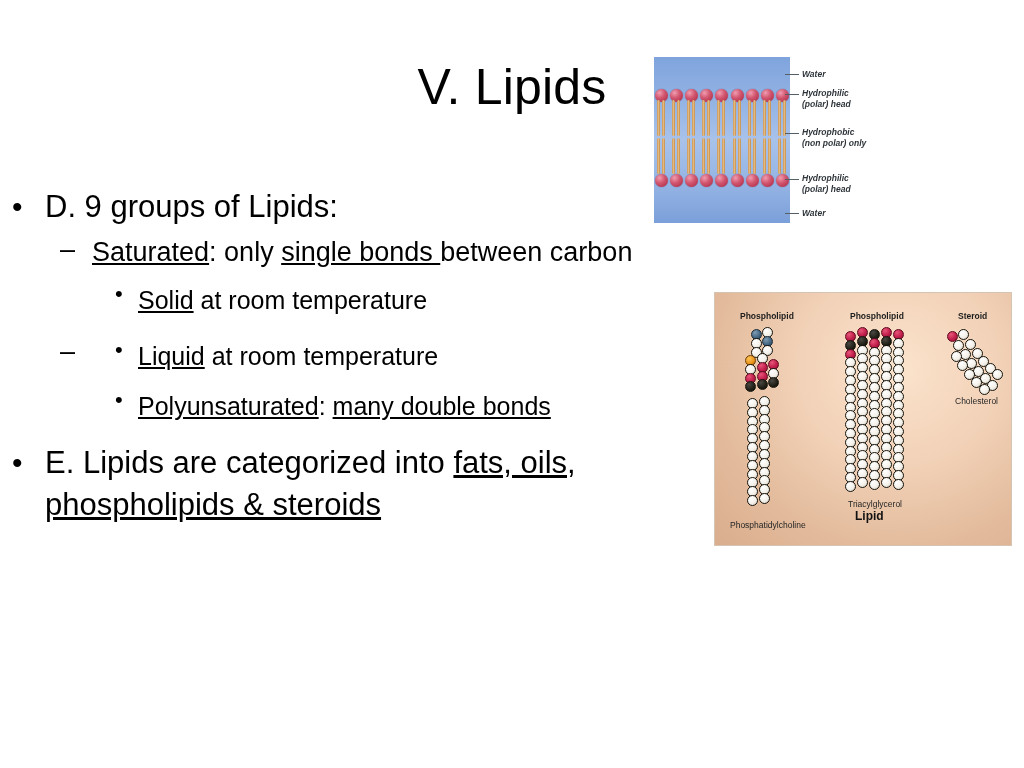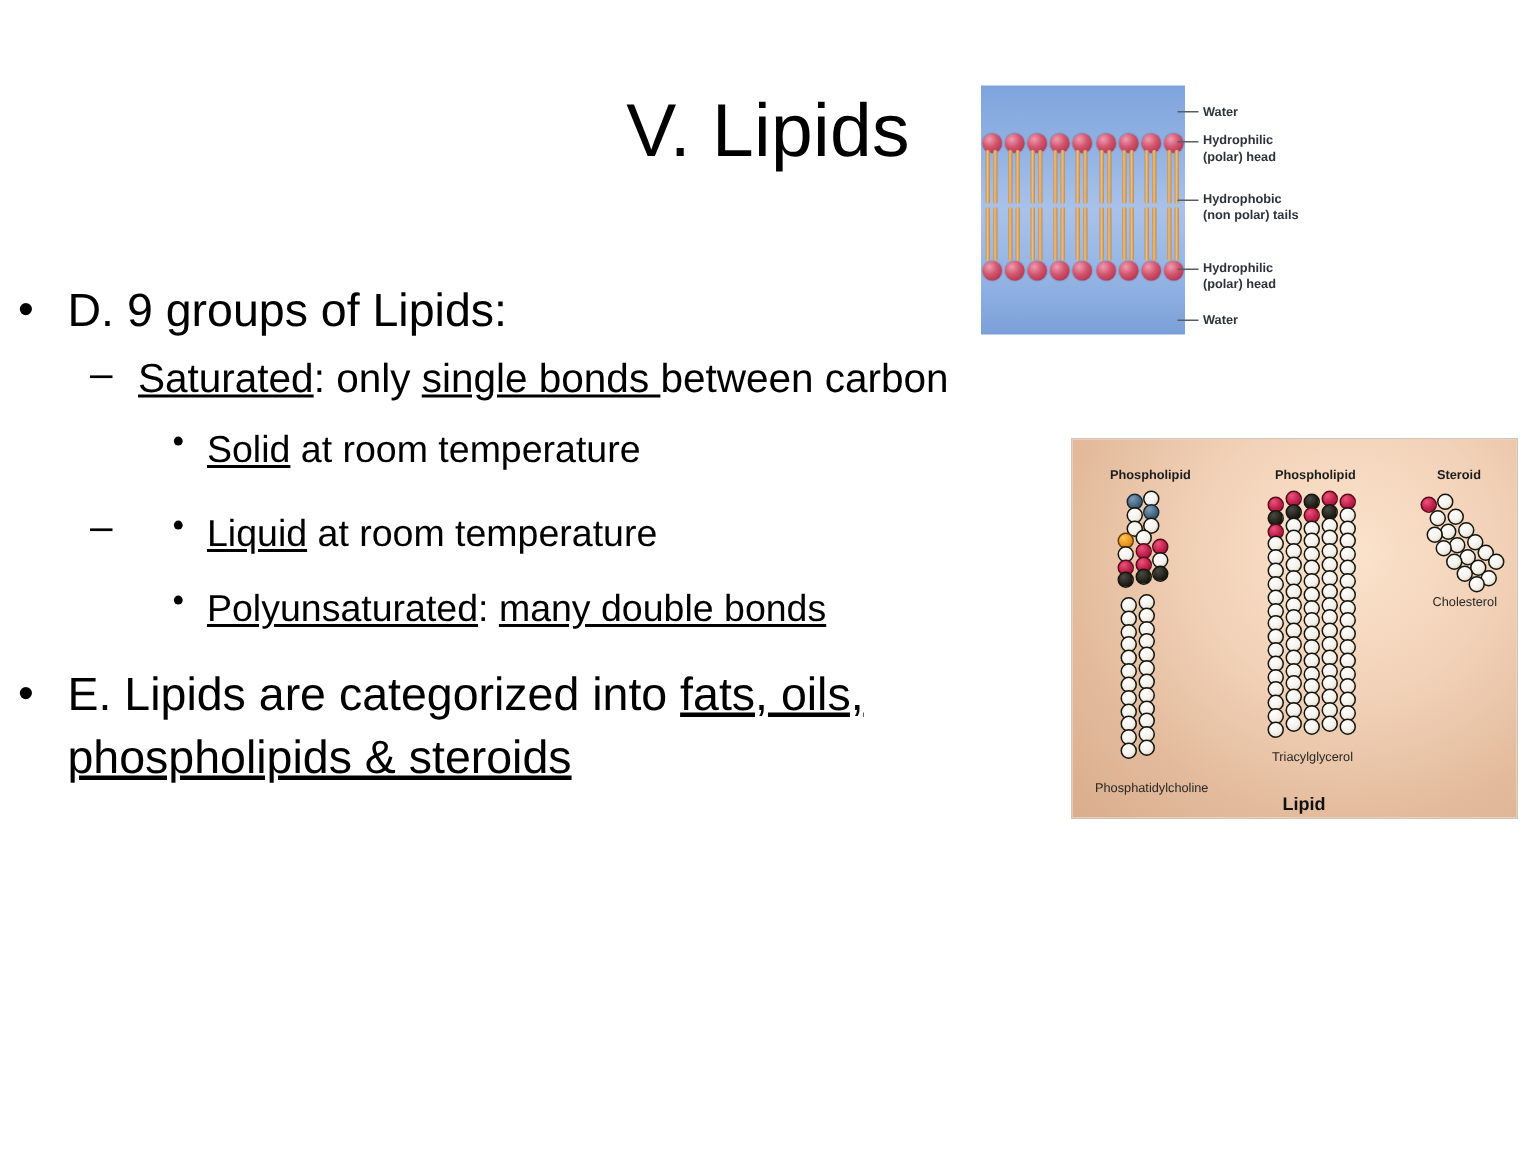--- a/index.html
+++ b/index.html
@@ -149,20 +149,21 @@
     height: 1px;
     background: #555f66;
   }
   .mlabel {
     position: absolute;
     font-size: 8.5px;
     line-height: 11px;
     font-weight: bold;
     color: #2d3338;
     white-space: pre-line;
+    font-style: italic;
   }
 
   
   #lipid-figure {
     position: absolute;
     left: 714px;
     top: 292px;
     width: 298px;
     height: 254px;
     background:
@@ -376,21 +377,21 @@
   <div class="lead" style="left:133px; top:19px; width:14px;"></div>
   <div class="lead" style="left:133px; top:39px; width:14px;"></div>
   <div class="lead" style="left:133px; top:78px; width:14px;"></div>
   <div class="lead" style="left:133px; top:124px; width:14px;"></div>
   <div class="lead" style="left:133px; top:158px; width:14px;"></div>
 
   <div class="mlabel" style="left:150px; top:14px;">Water</div>
   <div class="mlabel" style="left:150px; top:33px;">Hydrophilic
 (polar) head</div>
   <div class="mlabel" style="left:150px; top:72px;">Hydrophobic
-(non polar) tails</div>
+(non polar) only</div>
   <div class="mlabel" style="left:150px; top:118px;">Hydrophilic
 (polar) head</div>
   <div class="mlabel" style="left:150px; top:153px;">Water</div>
 </div>
 
 <div id="lipid-figure">
 
   <div class="mol-head" style="left:25px; top:18px;">Phospholipid</div>
   <div class="mol-head" style="left:135px; top:18px;">Phospholipid</div>
   <div class="mol-head" style="left:243px; top:18px;">Steroid</div>
@@ -570,14 +571,14 @@
     <b style="left:277px; top:76px;"></b>
     <b style="left:256px; top:84px;"></b>
     <b style="left:272px; top:87px;"></b>
     <b style="left:264px; top:91px;"></b>
   </div>
 
   <div class="mol-sub" style="left:240px; top:103px;">Cholesterol</div>
   <div class="mol-sub" style="left:133px; top:206px;">Triacylglycerol</div>
   <div class="mol-sub" style="left:15px; top:227px;">Phosphatidylcholine</div>
 
-  <div class="mol-title" style="left:140px; top:236px;">Lipid</div>
+  <div class="mol-title" style="left:140px; top:216px;">Lipid</div>
 </div>
 
 </body></html>

